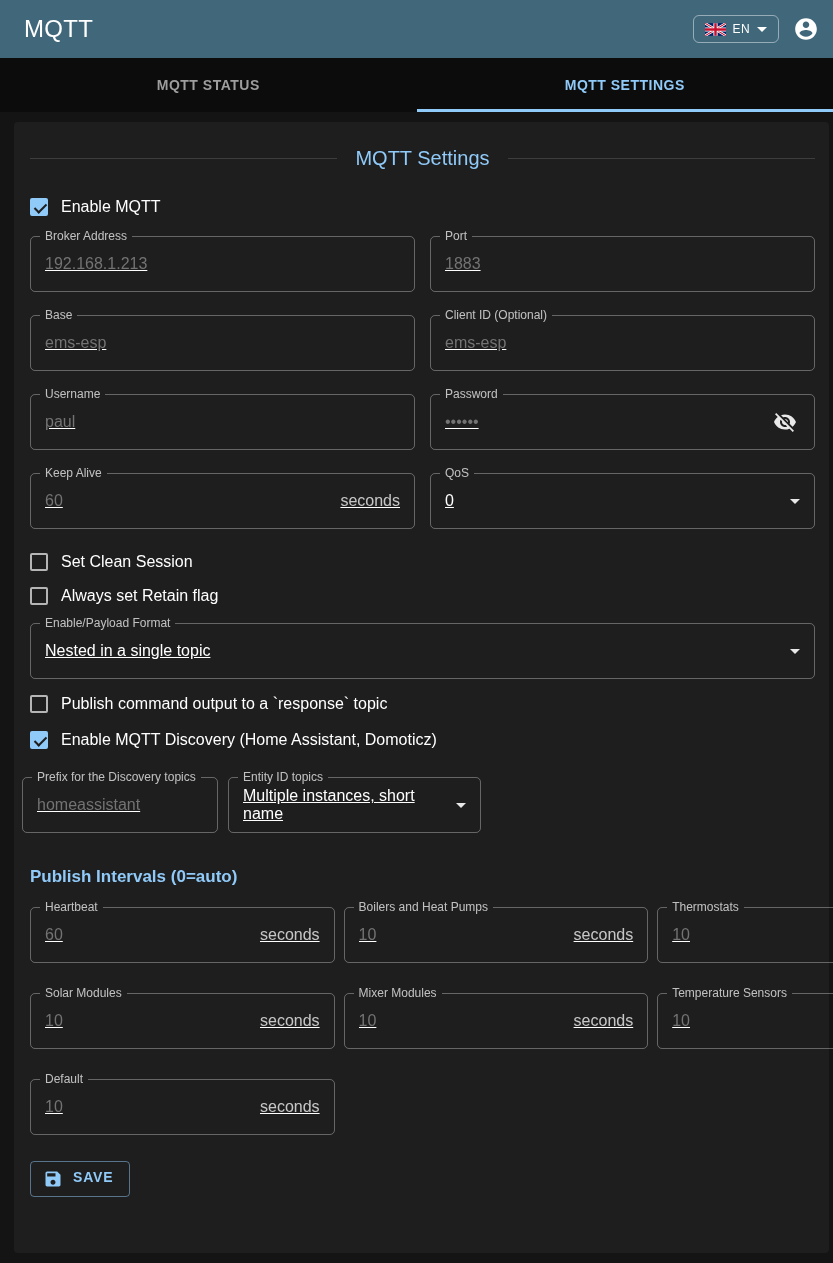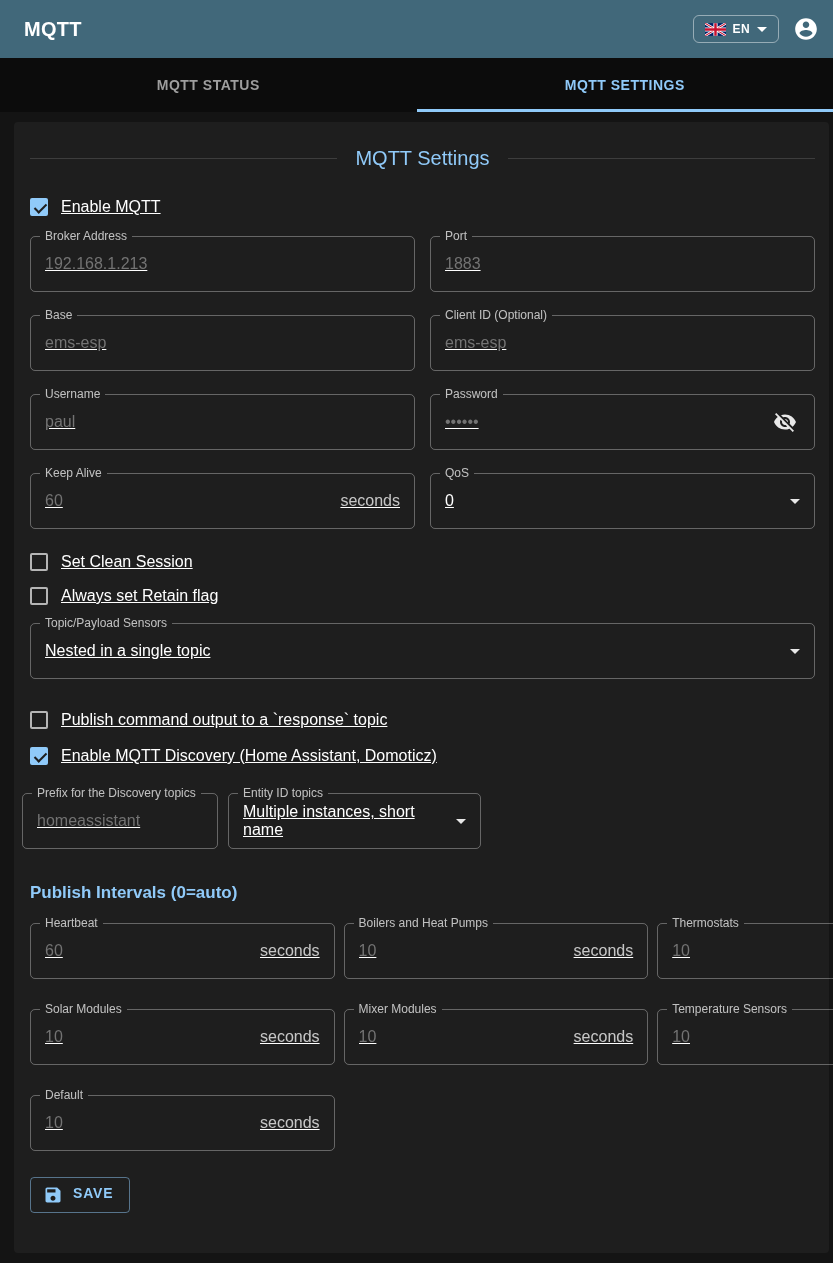--- a/index.html
+++ b/index.html
@@ -24,39 +24,39 @@
   }
   
   .appbar{
     height:58px;
     background:var(--appbar);
     display:flex;
     align-items:center;
     padding:0 14px 0 24px;
   }
   .appbar-title{
-    font-size:20px;
-    font-weight:700;
+    font-size:24px;
+    font-weight:400;
     letter-spacing:.3px;
     color:#fff;
   }
   .appbar-spacer{flex:1;}
   .lang-button{
     display:flex;
     align-items:center;
     gap:7px;
     border:1px solid rgba(255,255,255,0.45);
     border-radius:6px;
     padding:6px 11px;
     margin-right:14px;
     cursor:pointer;
     background:transparent;
   }
   .lang-flag{display:block;border-radius:1px;}
-  .lang-code{font-size:12px;font-weight:700;color:#fff;letter-spacing:.4px;}
+  .lang-code{font-size:12px;font-weight:400;color:#fff;letter-spacing:.4px;}
   .caret-down{
     width:0;height:0;
     border-left:5px solid transparent;
     border-right:5px solid transparent;
     border-top:5px solid #fff;
   }
   .account-button{width:26px;height:26px;cursor:pointer;display:flex;}
   .account-button svg{width:26px;height:26px;fill:#fff;}
   
   .tabbar{
@@ -121,21 +121,21 @@
   }
   .checkbox.checked::after{
     content:"";
     position:absolute;
     left:5px;top:1px;
     width:5px;height:10px;
     border:solid #1e1e1e;
     border-width:0 2px 2px 0;
     transform:rotate(45deg);
   }
-  .checkbox-label{font-size:16px;color:#fff;text-decoration:underline;}
+  .checkbox-label{font-size:16px;color:#fff;}
   
   .field{
     position:relative;
     border:1px solid var(--border);
     border-radius:5px;
     height:56px;
     display:flex;
     align-items:center;
     padding:0 14px;
     background:transparent;
@@ -212,21 +212,21 @@
     cursor:pointer;
     font-family:"Liberation Sans", sans-serif;
   }
   .save-button svg{width:20px;height:20px;fill:var(--accent);}
   
   .mt-26{margin-top:26px;}
   .mt-20{margin-top:20px;}
   .mt-24{margin-top:24px;}
   .mt-16{margin-top:16px;}
   .mt-18{margin-top:18px;}
-  .mt-22{margin-top:32px;}
+  .mt-22{margin-top:16px;}
   .mt-28{margin-top:28px;}
   .mt-34{margin-top:34px;}
 </style>
 </head>
 <body>
 
 <header class="appbar">
   <div class="appbar-title">MQTT</div>
   <div class="appbar-spacer"></div>
   <div class="lang-button">
@@ -315,21 +315,21 @@
     <span class="checkbox-label">Set Clean Session</span>
   </div>
 
   <div class="checkbox-row mt-16">
     <span class="checkbox"></span>
     <span class="checkbox-label">Always set Retain flag</span>
   </div>
 
 
   <div class="field mt-18">
-    <span class="field-label">Topic/Payload Sensors</span>
+    <span class="field-label">Enable/Payload Format</span>
     <span class="field-select-value">Nested in a single topic</span>
     <span class="caret-down"></span>
   </div>
 
   <div class="checkbox-row mt-22">
     <span class="checkbox"></span>
     <span class="checkbox-label">Publish command output to a `response` topic</span>
   </div>
 
   <div class="checkbox-row mt-18">

